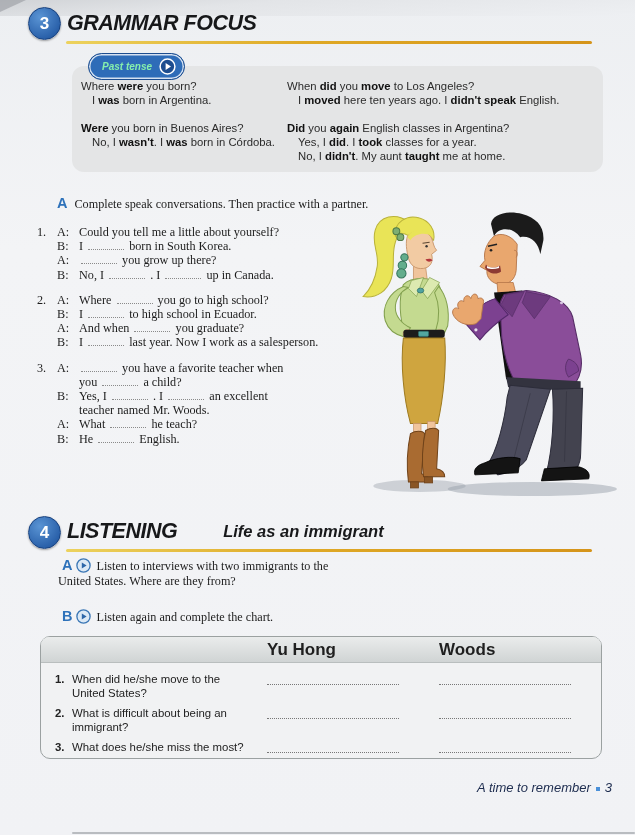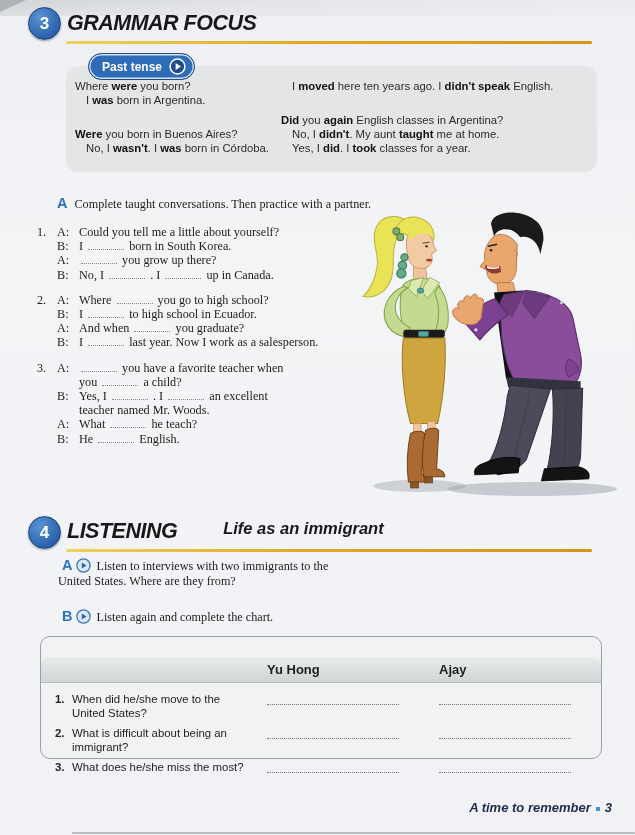--- a/index.html
+++ b/index.html
@@ -2,35 +2,35 @@
 <html><head>
 <meta charset="utf-8">
 <style>
   html,body{margin:0;padding:0;background:#e8e9eb;}
   .page{position:relative;width:635px;height:835px;background:linear-gradient(180deg,#edeff2 0%,#f3f4f6 30%,#f1f2f5 100%);font-family:"Liberation Sans",sans-serif;overflow:hidden;}
   .scan-top{position:absolute;top:0;left:0;width:100%;height:16px;background:linear-gradient(175deg,#b9bcc0 0%,#dadcdf 35%,#eef0f3 100%);opacity:.55;}
   .scan-corner{position:absolute;top:0;left:0;width:26px;height:12px;background:#9fa3a8;opacity:.7;clip-path:polygon(0 0,100% 0,0 100%);}
   .scan-bottom{position:absolute;bottom:1px;left:72px;right:0;height:2px;background:#82868c;opacity:.5;border-radius:1px;}
 
   .num-circle{position:absolute;width:31px;height:31px;border-radius:50%;background:radial-gradient(circle at 35% 30%,#5a94d4,#2b62ab 70%,#1c4c8e);border:1.5px solid #16407e;color:#fff;font-weight:bold;font-size:17px;display:flex;align-items:center;justify-content:center;box-shadow:0 1px 2px rgba(0,0,0,.35);}
-  .sec-title-row{position:absolute;display:flex;align-items:flex-start;gap:13px;}
+  .sec-title-row{position:absolute;display:flex;align-items:center;gap:13px;}
   .sec-title{font-style:italic;font-weight:bold;font-size:21.5px;letter-spacing:-.5px;color:#17181a;}
   .sec-subtitle{font-style:italic;font-weight:bold;font-size:16.5px;color:#17181a;margin-left:33px;}
   .gold-rule{position:absolute;height:3px;background:linear-gradient(90deg,#ecd25e,#dfa926 45%,#d5941a);border-radius:2px;}
 
-  .grammar-box{position:absolute;left:66px;top:66px;width:531px;height:106px;background:#e4e5e6;border-radius:12px;}
+  .grammar-box{position:absolute;left:72px;top:66px;width:531px;height:106px;background:#e4e5e6;border-radius:12px;}
   .pill{position:absolute;left:88px;top:53px;height:25px;background:#2e6cb8;border:1.5px solid #1d4d8f;border-radius:14px;display:inline-flex;align-items:center;gap:7px;padding:0 8px 0 13px;box-shadow:inset 0 0 0 1.5px rgba(255,255,255,.8);cursor:pointer;}
-  .pill-label{color:#ffffff;font-weight:bold;font-size:12px;}
+  .pill-label{color:#86efac;font-weight:bold;font-style:italic;font-size:10px;}
   .gcol{position:absolute;top:13px;font-size:11.3px;line-height:14px;color:#2b2b2b;}
   .gcol b{color:#111;}
   .gcol-left{left:9px;width:205px;}
   .gcol-right{left:215px;width:312px;}
   .gq,.ga{margin:0;}
   .ga{padding-left:11px;}
-  .gap{margin-top:20px;}
+  .gap{margin-top:14px;}
 
   .blue-label{color:#2e72ba;font-weight:bold;font-size:14.5px;font-family:"Liberation Sans",sans-serif;}
   .serif{font-family:"Liberation Serif",serif;font-size:12.2px;color:#1c1c1c;}
 
   .partA-head{position:absolute;left:57px;top:195px;display:flex;align-items:baseline;gap:7px;}
   .convs{position:absolute;left:37px;top:225px;width:348px;font-family:"Liberation Serif",serif;font-size:12.2px;line-height:14.2px;color:#1c1c1c;}
   .conv{position:relative;padding-left:20px;margin-bottom:11px;}
   .conv-num{position:absolute;left:0;top:0;}
   .cline{display:flex;}
   .spk{width:22px;flex-shrink:0;}
@@ -41,28 +41,28 @@
   .pairwork{color:#dfa13f;font-weight:bold;font-style:italic;font-family:"Liberation Sans",sans-serif;font-size:12.5px;}
 
   .illo{position:absolute;left:353px;top:210px;width:272px;height:287px;}
 
   .listen-p{position:absolute;font-family:"Liberation Serif",serif;font-size:12.2px;line-height:15.2px;color:#1c1c1c;margin:0;}
   .listenA{left:58px;top:558px;width:305px;text-indent:4px;}
   .listenB{left:58px;top:609px;width:420px;text-indent:4px;}
   .audio-icon{vertical-align:-3px;margin:0 5px 0 4px;cursor:pointer;}
 
   .chart{position:absolute;left:40px;top:636px;width:560px;height:121px;border:1.3px solid #9ba1a1;border-radius:10px;background:#f1f2f3;}
-  .chart-head{height:25px;display:grid;grid-template-columns:226px 172px auto;align-items:center;background:linear-gradient(180deg,#eaecec,#d0d4d4);border-bottom:1px solid #b9bebe;border-radius:8px 8px 0 0;font-weight:bold;font-size:13px;color:#1f1f1f;margin-top:20px;}
+  .chart-head{height:25px;display:grid;grid-template-columns:226px 172px auto;align-items:center;background:linear-gradient(180deg,#eaecec,#d0d4d4);border-bottom:1px solid #b9bebe;border-radius:8px 8px 0 0;font-weight:bold;font-size:17px;color:#1f1f1f;}
   .chart-body{padding:10px 12px 0 14px;}
   .chart-row{display:grid;grid-template-columns:212px 172px auto;margin-bottom:7px;font-size:11.4px;line-height:13.5px;color:#222;}
   .chart-q{display:flex;width:200px;}
   .qnum{font-weight:bold;width:17px;flex-shrink:0;}
   .dots{display:block;width:132px;height:11px;border-bottom:1.4px dotted #777;cursor:text;}
 
-  .footer{position:absolute;top:800px;right:23px;display:flex;align-items:center;gap:5px;font-weight:bold;font-style:italic;font-size:13px;color:#1c2b4e;}
+  .footer{position:absolute;top:780px;right:23px;display:flex;align-items:center;gap:5px;font-weight:normal;font-style:italic;font-size:13px;color:#1c2b4e;}
   .fdot{width:4px;height:4px;background:#4a90d9;display:inline-block;margin-top:2px;}
 </style>
 </head>
 <body>
 
 <div class="page">
   <div class="scan-top"></div>
   <div class="scan-corner"></div>
 
   <div class="num-circle" style="left:28px;top:7px;">
@@ -74,37 +74,38 @@
   <div class="gold-rule" style="left:66px;top:41px;width:526px;"></div>
 
   <div class="grammar-box">
     <div class="gcol gcol-left">
       <p class="gq">Where <b>were</b> you born?</p>
       <p class="ga">I <b>was</b> born in Argentina.</p>
       <p class="gq gap"><b>Were</b> you born in Buenos Aires?</p>
       <p class="ga">No, I <b>wasn't</b>. I <b>was</b> born in Córdoba.</p>
     </div>
     <div class="gcol gcol-right">
+      <p class="gq">When <b>did</b> you <b>move</b> to Los Angeles?</p>
       <p class="ga">I <b>moved</b> here ten years ago. I <b>didn't speak</b> English.</p>
       <p class="gq gap"><b>Did</b> you <b>again</b> English classes in Argentina?</p>
+      <p class="ga">Yes, I <b>did</b>. I <b>took</b> classes for a year.</p>
       <p class="ga">No, I <b>didn't</b>. My aunt <b>taught</b> me at home.</p>
-      <p class="ga">Yes, I <b>did</b>. I <b>took</b> classes for a year.</p>
     </div>
   </div>
   <div class="pill">
     <span class="pill-label">Past tense</span>
     <svg width="17" height="17" viewBox="0 0 17 17">
       <circle cx="8.5" cy="8.5" r="7.4" fill="#1d4d8f" stroke="#ffffff" stroke-width="1.5"></circle>
       <path d="M6.6,5 L12,8.5 L6.6,12 Z" fill="#ffffff"></path>
     </svg>
   </div>
 
   <div class="partA-head">
     <span class="blue-label">A</span>
-    <span class="serif">Complete taught conversations. Then practice with a partner.</span>
+    <span class="serif">Complete speak conversations. Then practice with a partner.</span>
   </div>
 
   <div class="convs">
     <div class="conv">
       <span class="conv-num">1.</span>
       <div class="cline">
           <span class="spk">A:</span>
           <span class="ctext">Could you tell me a little about yourself?</span>
         </div>
       <div class="cline">
@@ -248,21 +249,21 @@
 
   <p class="listen-p listenB"><span class="blue-label">B</span><svg class="audio-icon" width="15" height="15" viewBox="0 0 15 15">
         <circle cx="7.5" cy="7.5" r="6.6" fill="#dce9f5" stroke="#3a76b5" stroke-width="1.3"></circle>
         <path d="M5.8,4.4 L10.6,7.5 L5.8,10.6 Z" fill="#2d66a8"></path>
       </svg><span>Listen again and complete the chart.</span></p>
 
   <div class="chart">
     <div class="chart-head">
       <span></span>
       <span>Yu Hong</span>
-      <span>Ajay</span>
+      <span>Woods</span>
     </div>
     <div class="chart-body">
       <div class="chart-row">
         <div class="chart-q">
             <span class="qnum">1.</span>
             <span>When did he/she move to the United States?</span>
           </div>
         <div class="dotcell">
             <span class="dots"></span>
           </div>

